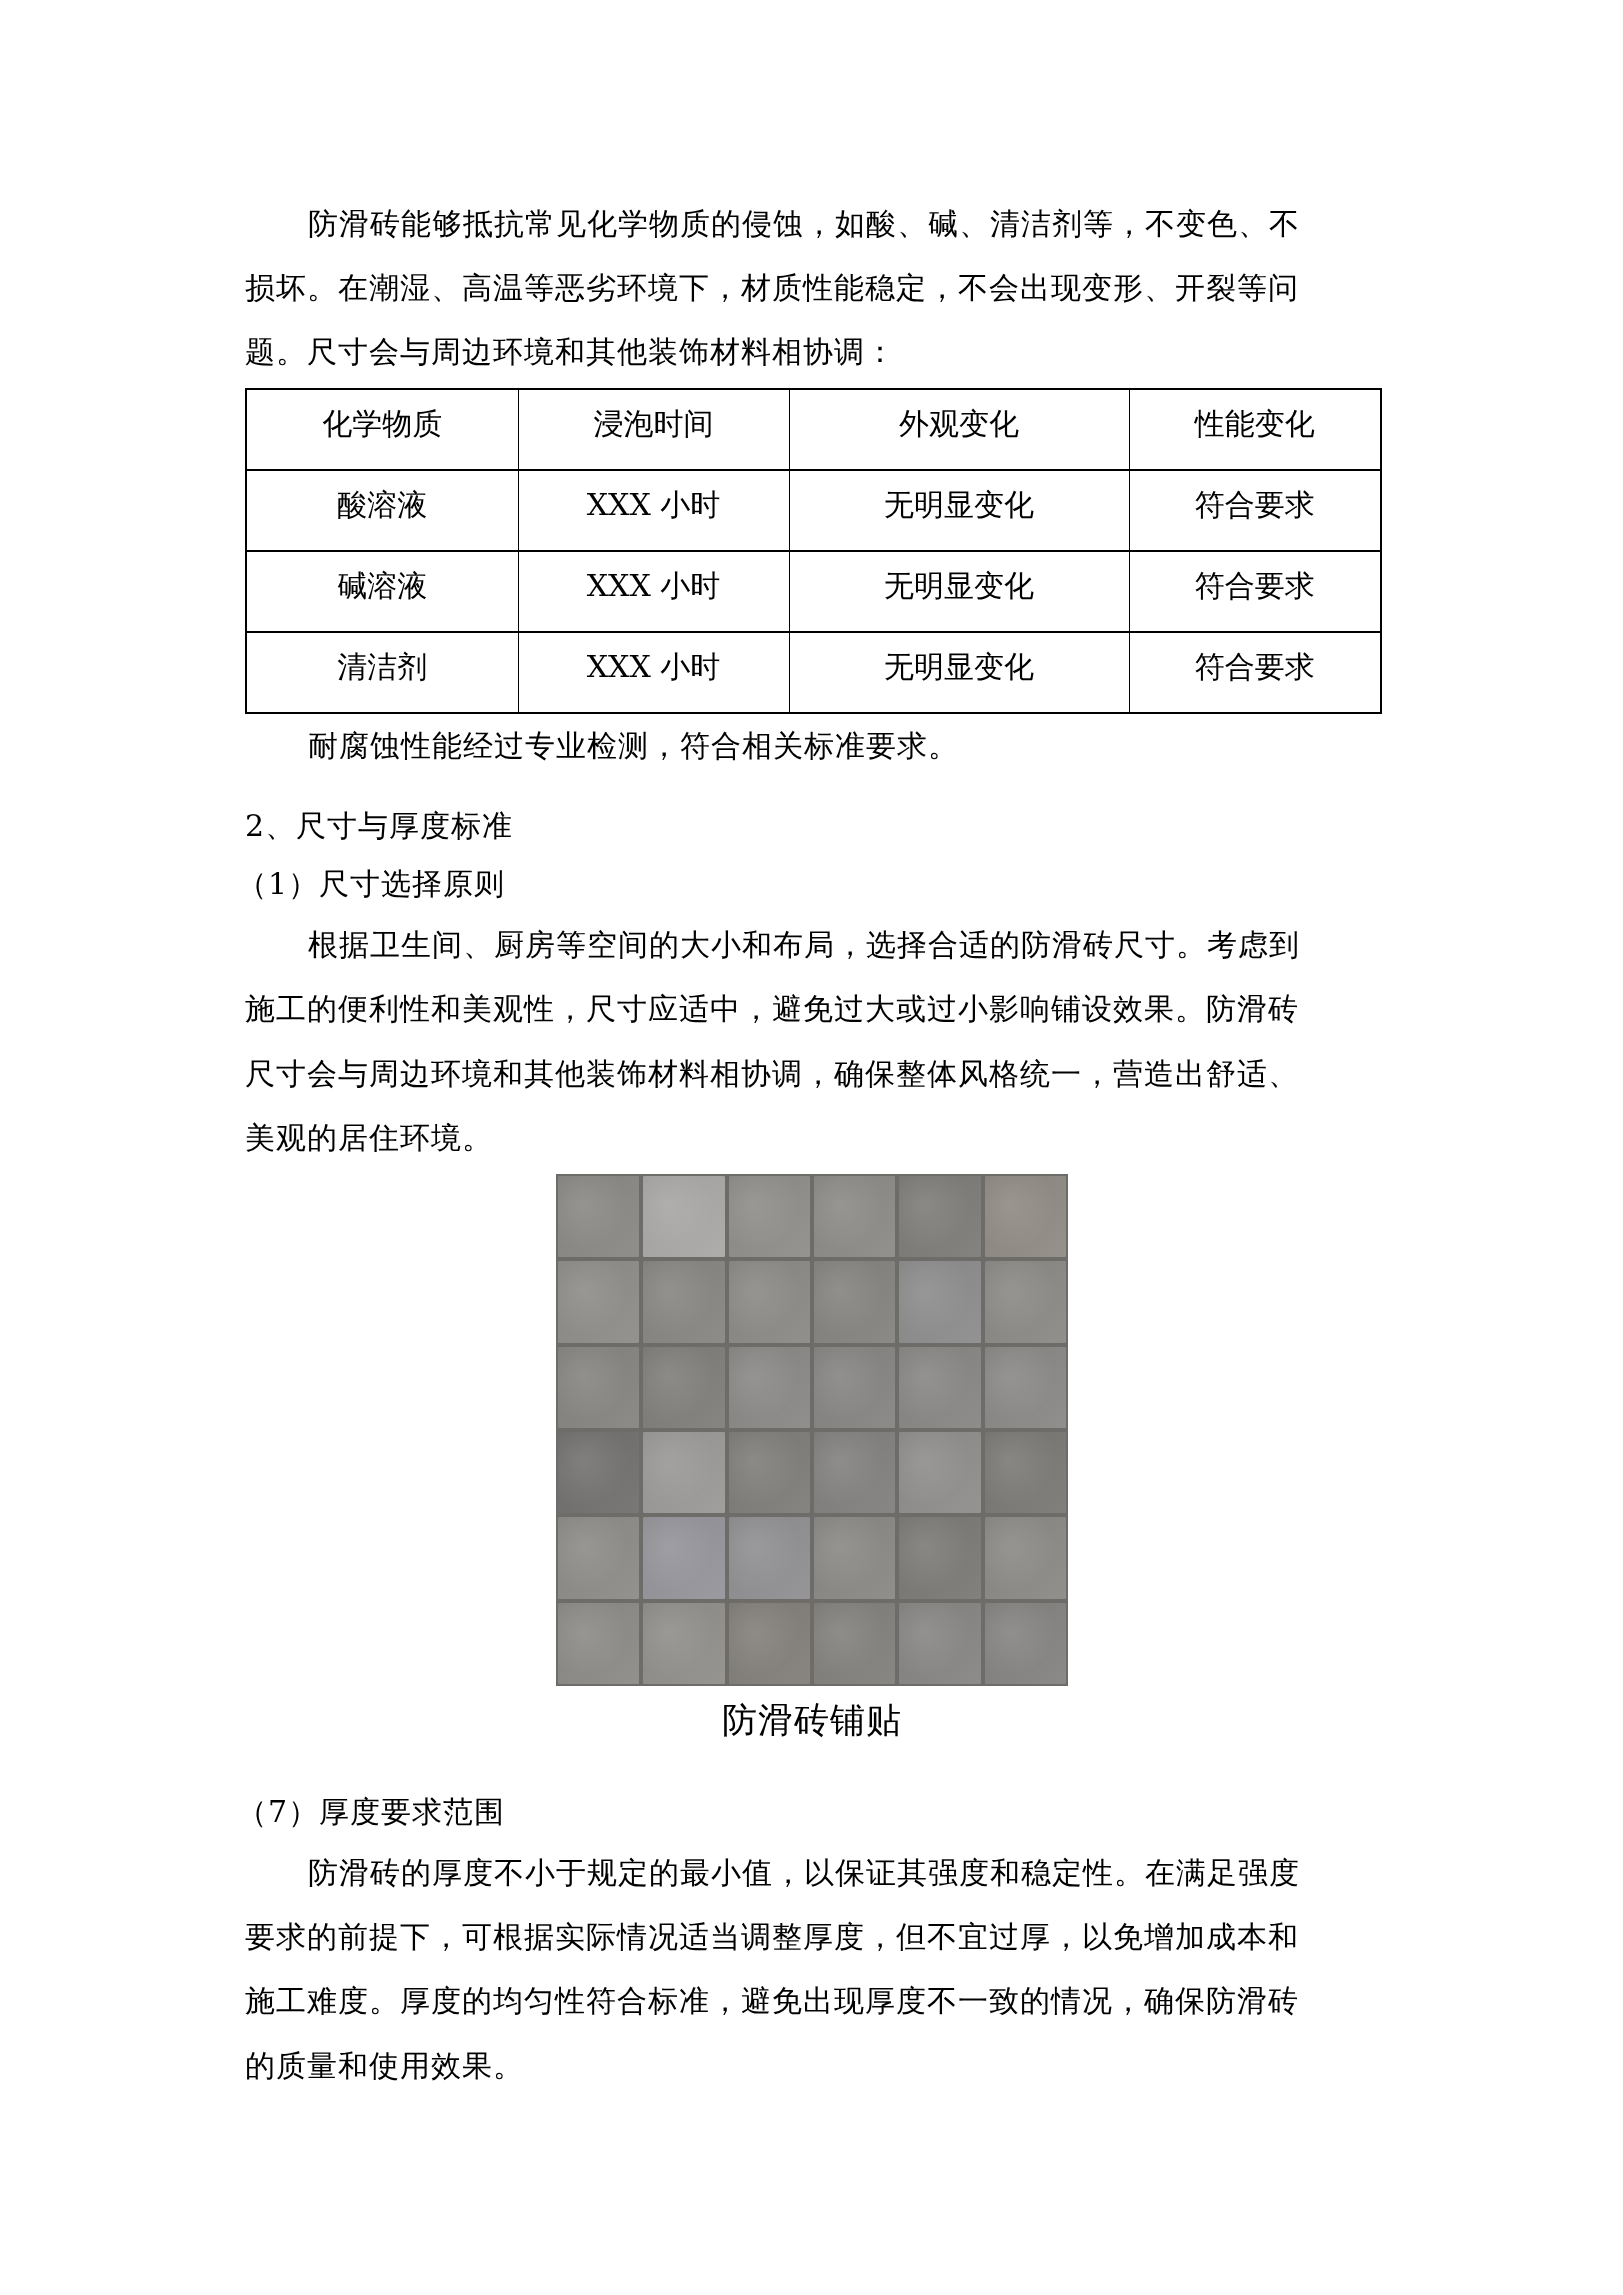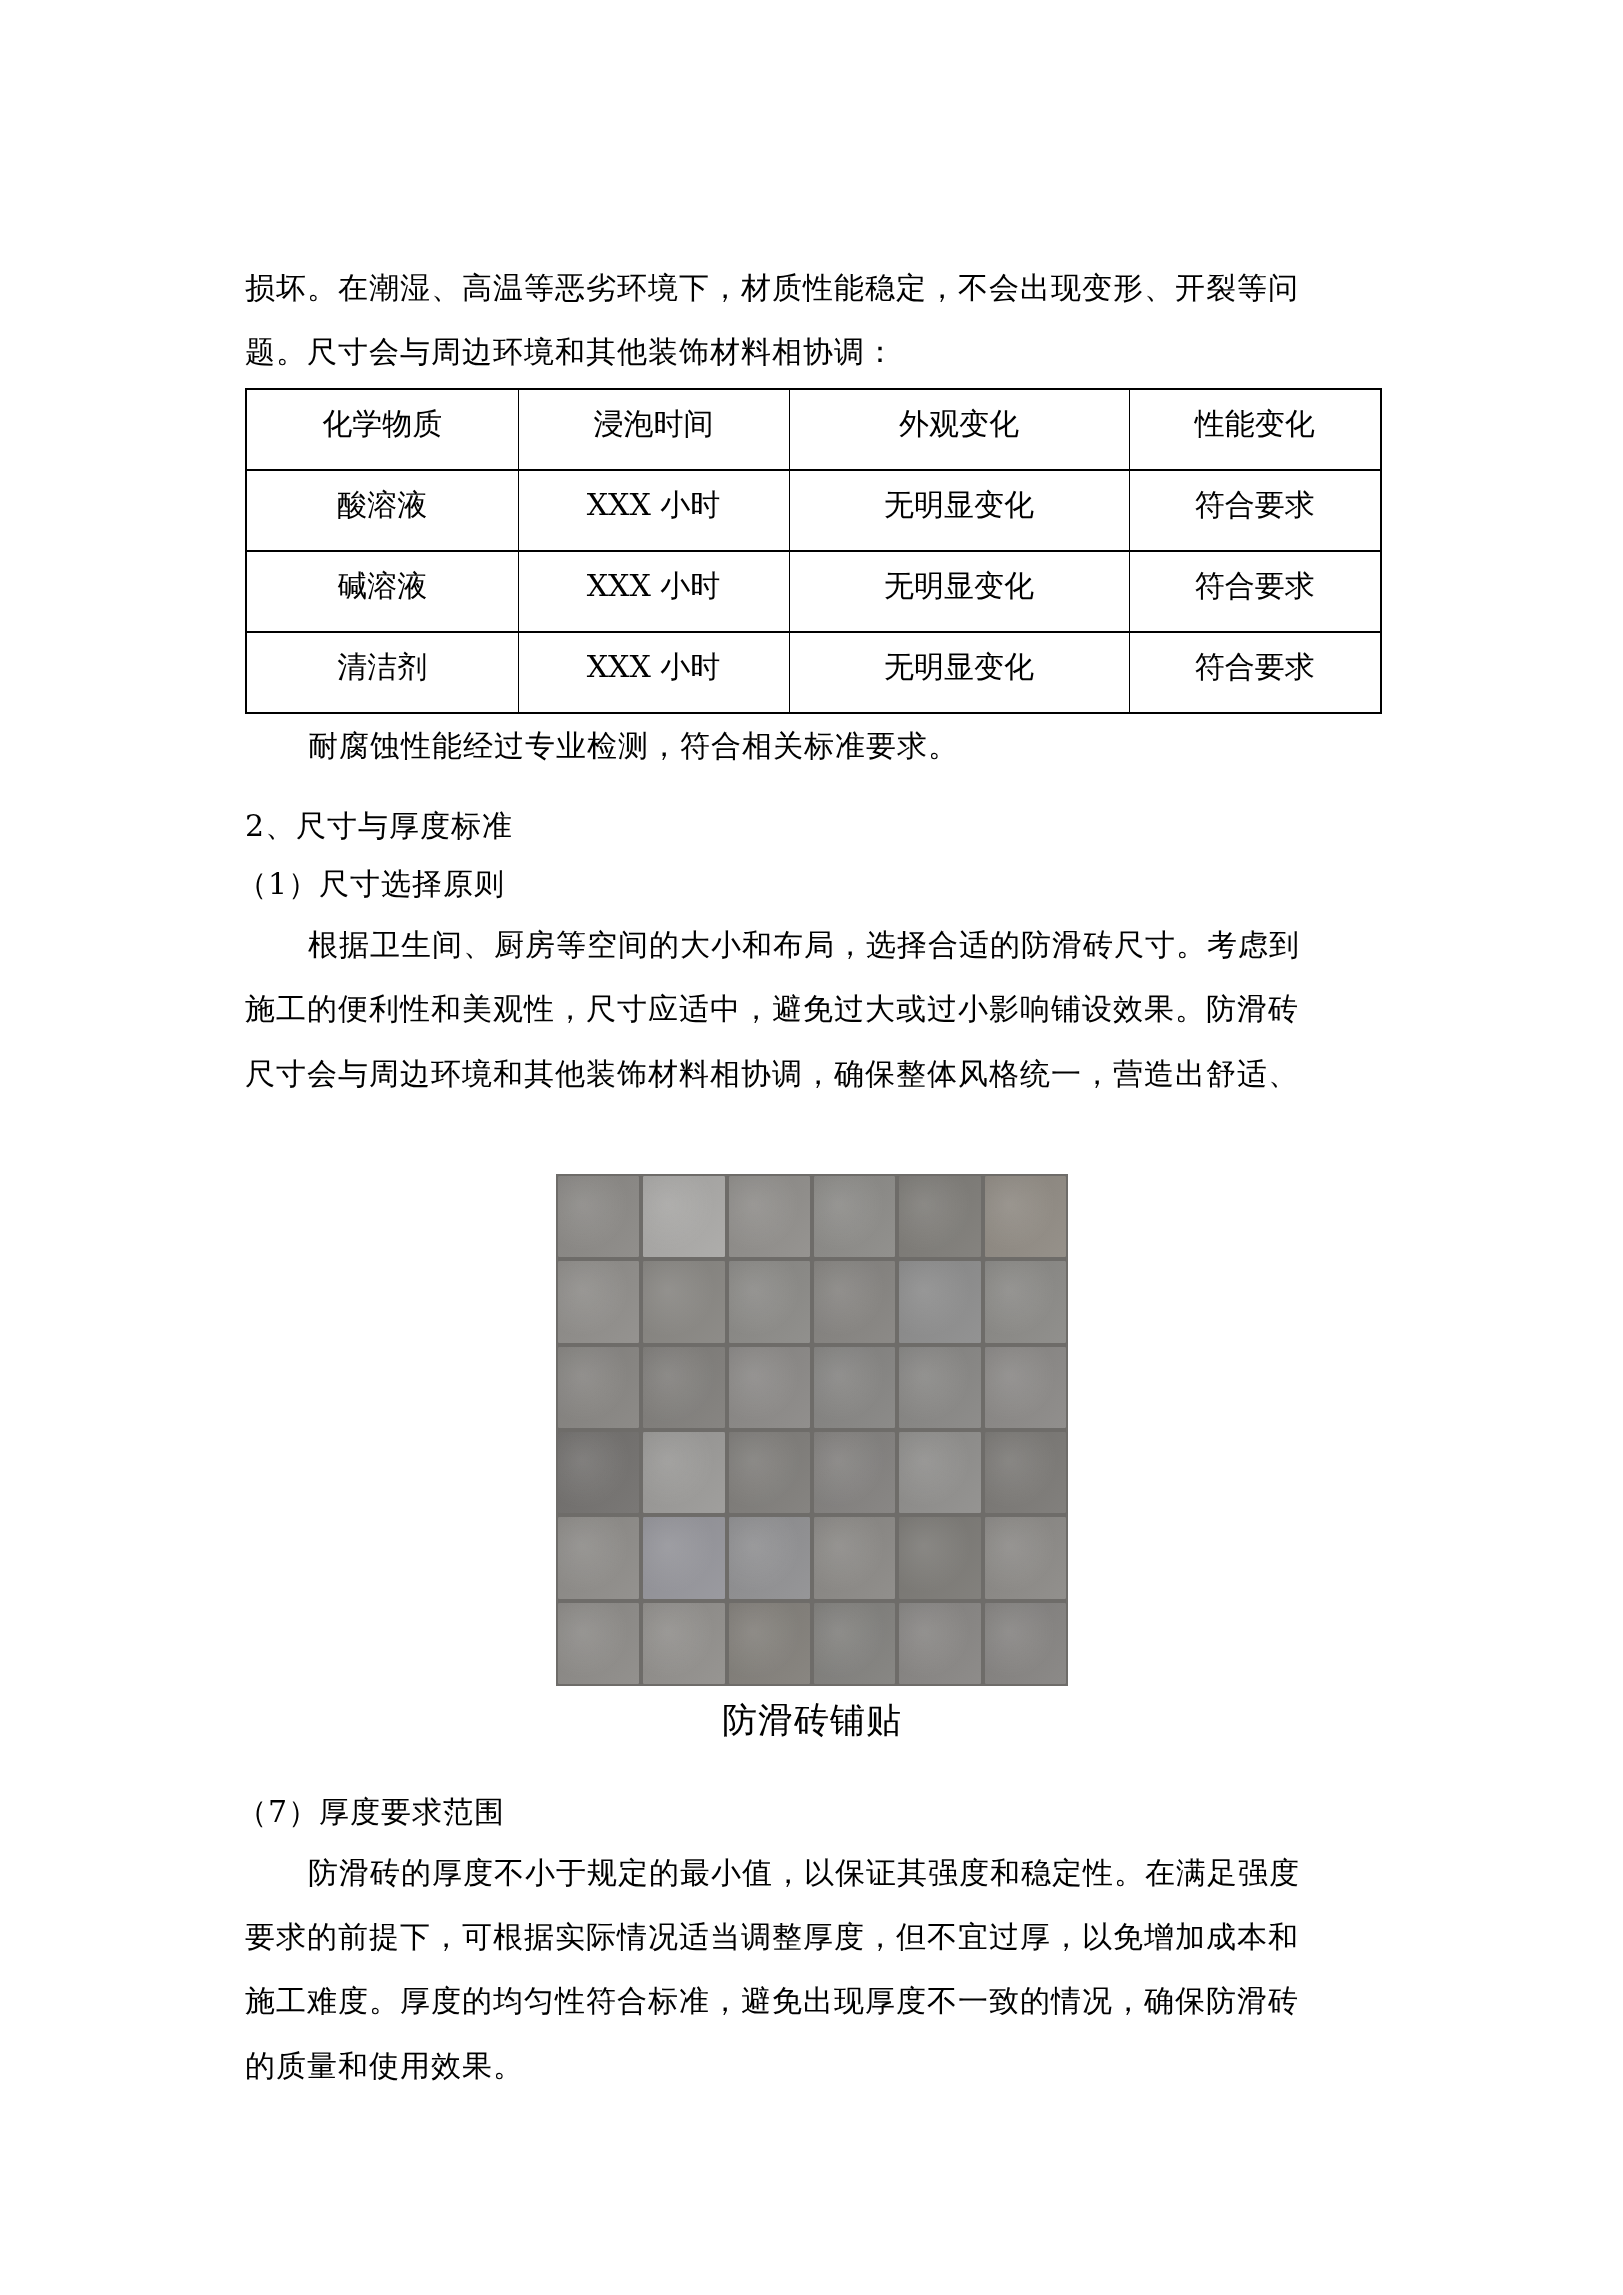--- a/index.html
+++ b/index.html
@@ -35,20 +35,21 @@
   .caption {
     position: absolute; left: 556px; width: 512px; top: 1701px;
     text-align: center; font-size: 35px; line-height: 39px; letter-spacing: 1px;
   }
 </style>
 </head>
 <body>
 
 <div class="page">
 
+  <div class="line indent" style="top:204px;">防滑砖能够抵抗常见化学物质的侵蚀，如酸、碱、清洁剂等，不变色、不</div>
   <div class="line" style="top:268px;">损坏。在潮湿、高温等恶劣环境下，材质性能稳定，不会出现变形、开裂等问</div>
   <div class="line" style="top:332px;">题。尺寸会与周边环境和其他装饰材料相协调：</div>
 
   <table class="chem">
     <colgroup>
       <col style="width:272px">
         <col style="width:271px">
         <col style="width:340px">
         <col style="width:252px">
     </colgroup>
@@ -81,20 +82,21 @@
     </table>
 
   <div class="line indent" style="top:726px;">耐腐蚀性能经过专业检测，符合相关标准要求。</div>
 
   <div class="line" style="top:806px;">2、尺寸与厚度标准</div>
   <div class="line" style="top:864px; left:237px;">（1）尺寸选择原则</div>
 
   <div class="line indent" style="top:925px;">根据卫生间、厨房等空间的大小和布局，选择合适的防滑砖尺寸。考虑到</div>
   <div class="line" style="top:989px;">施工的便利性和美观性，尺寸应适中，避免过大或过小影响铺设效果。防滑砖</div>
   <div class="line" style="top:1054px;">尺寸会与周边环境和其他装饰材料相协调，确保整体风格统一，营造出舒适、</div>
+  <div class="line" style="top:1118px;">美观的居住环境。</div>
 
   <div class="figure" id="tile-figure">
       <div class="tile" style="background: radial-gradient(circle at 30% 35%, rgba(255, 255, 255, 0.12), transparent 60%), linear-gradient(135deg, rgba(0, 0, 0, 0.06), rgba(255, 255, 255, 0.06)), rgb(138, 136, 133);"></div>
       <div class="tile" style="background: radial-gradient(circle at 30% 35%, rgba(255, 255, 255, 0.12), transparent 60%), linear-gradient(135deg, rgba(0, 0, 0, 0.06), rgba(255, 255, 255, 0.06)), rgb(169, 168, 166);"></div>
       <div class="tile" style="background: radial-gradient(circle at 30% 35%, rgba(255, 255, 255, 0.12), transparent 60%), linear-gradient(135deg, rgba(0, 0, 0, 0.06), rgba(255, 255, 255, 0.06)), rgb(143, 141, 138);"></div>
       <div class="tile" style="background: radial-gradient(circle at 30% 35%, rgba(255, 255, 255, 0.12), transparent 60%), linear-gradient(135deg, rgba(0, 0, 0, 0.06), rgba(255, 255, 255, 0.06)), rgb(139, 138, 135);"></div>
       <div class="tile" style="background: radial-gradient(circle at 30% 35%, rgba(255, 255, 255, 0.12), transparent 60%), linear-gradient(135deg, rgba(0, 0, 0, 0.06), rgba(255, 255, 255, 0.06)), rgb(125, 123, 119);"></div>
       <div class="tile" style="background: radial-gradient(circle at 30% 35%, rgba(255, 255, 255, 0.12), transparent 60%), linear-gradient(135deg, rgba(0, 0, 0, 0.06), rgba(255, 255, 255, 0.06)), rgb(143, 138, 131);"></div>
       <div class="tile" style="background: radial-gradient(circle at 30% 35%, rgba(255, 255, 255, 0.12), transparent 60%), linear-gradient(135deg, rgba(0, 0, 0, 0.06), rgba(255, 255, 255, 0.06)), rgb(142, 140, 137);"></div>
       <div class="tile" style="background: radial-gradient(circle at 30% 35%, rgba(255, 255, 255, 0.12), transparent 60%), linear-gradient(135deg, rgba(0, 0, 0, 0.06), rgba(255, 255, 255, 0.06)), rgb(135, 133, 129);"></div>

